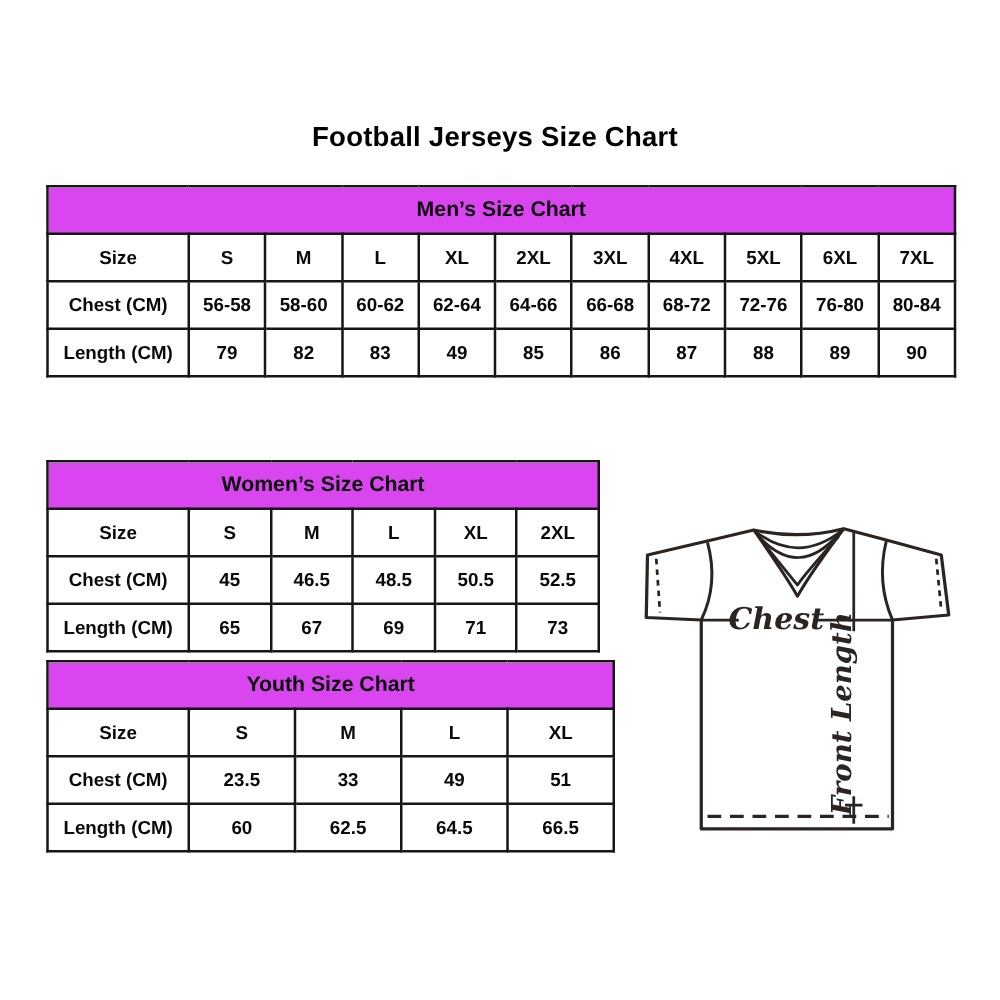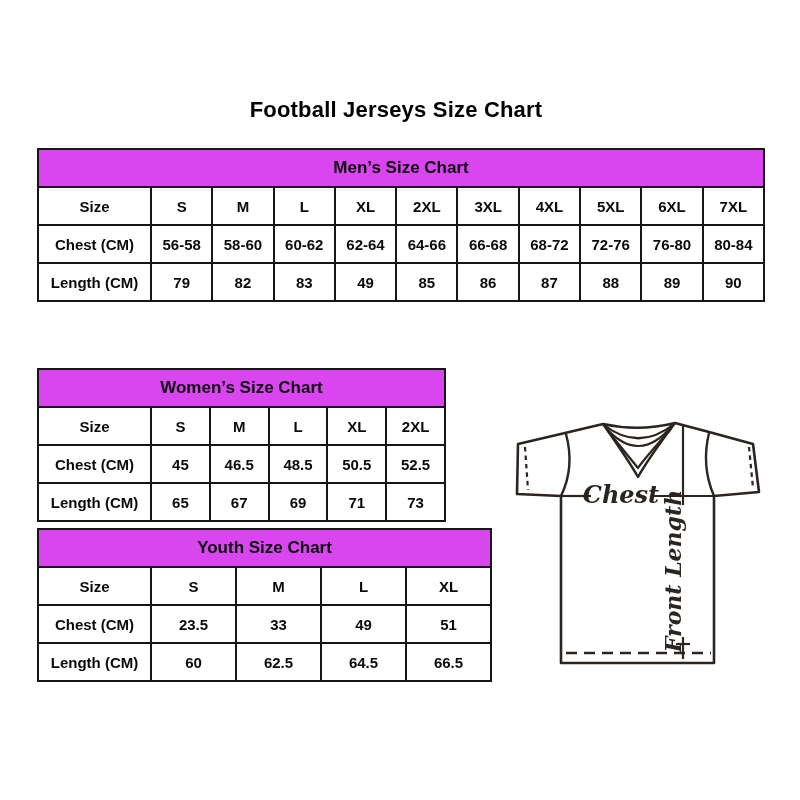--- a/index.html
+++ b/index.html
@@ -35,21 +35,21 @@
     font-size: 15px;
     color: #0a0a0a;
     overflow: hidden;
     white-space: nowrap;
   }
   .tbl td.table-title {
     background: #d946ef;
     font-size: 17px;
   }
   #tbl-mens   { left: 37px; top: 148px; width: 728px; }
-  #tbl-womens { left: 37px; top: 368px; width: 409px; }
+  #tbl-womens { left: 37px; top: 368px; width: 443px; }
   #tbl-youth  { left: 37px; top: 528px; width: 455px; }
   .jersey-diagram {
     position: absolute;
     left: 498px; top: 408px;
     width: 284px; height: 270px;
   }
   .dim-label {
     font-family: "DejaVu Serif", serif;
     font-style: italic;
     font-weight: bold;

